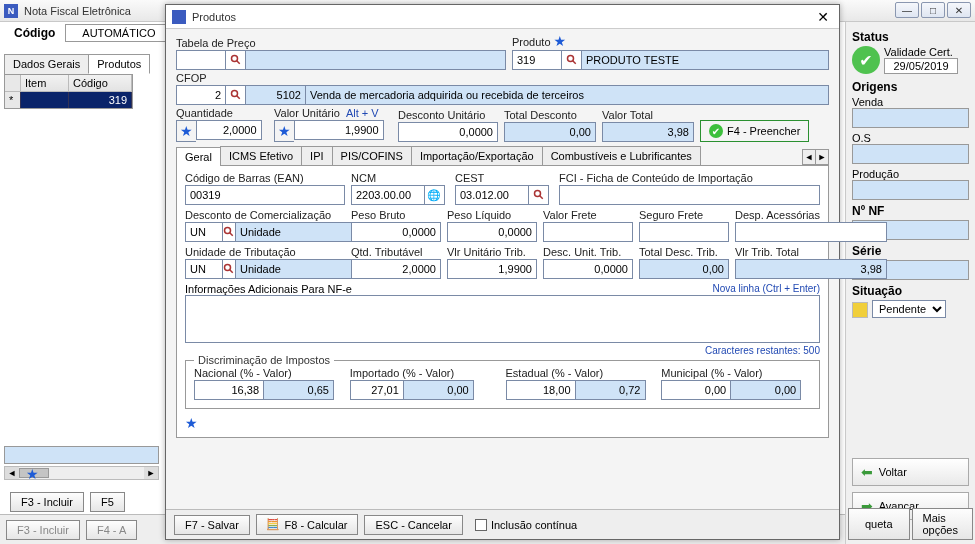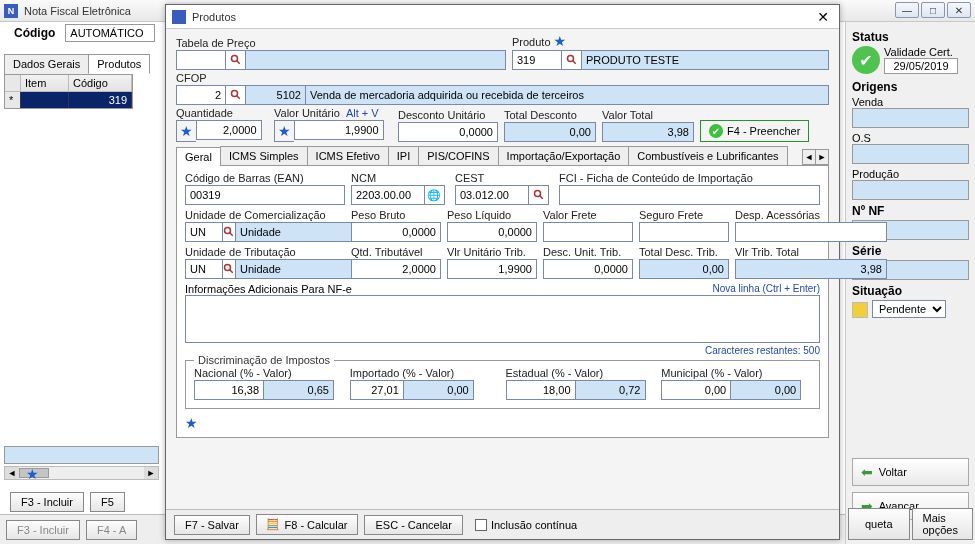--- a/index.html
+++ b/index.html
@@ -7,21 +7,21 @@
 
 
 .outer-title { position:absolute; top:0; left:0; right:0; height:22px; background:linear-gradient(#fafafa,#e8e8e8); border-bottom:1px solid #c8c8c8; display:flex; align-items:center; padding:0 4px; }
 .outer-title .logo { width:14px; height:14px; background:#3b5bbf; margin-right:6px; display:inline-flex; align-items:center; justify-content:center; color:#fff; font-size:9px; font-weight:bold;}
 .outer-title .txt { color:#333; }
 .win-btns { position:absolute; right:4px; top:2px; display:flex; gap:2px; }
 .win-btn { width:24px; height:16px; border:1px solid #8a97b0; background:linear-gradient(#f5f7fb,#dfe6f2); border-radius:2px; display:flex; align-items:center; justify-content:center; font-size:10px; color:#333;}
 
 .codigo-bar { position:absolute; top:24px; left:8px; display:flex; align-items:center; gap:4px; }
 .codigo-bar .lbl{ font-weight:bold; font-size:12px; padding:2px 6px;}
-.codigo-box { border:1px solid #999; padding:2px 4px; background:#fff; min-width:90px; }
+.codigo-box { border:1px solid #999; padding:2px 16px; background:#fff; min-width:90px; }
 
 
 .left-tabs { position:absolute; top:54px; left:4px; display:flex; }
 .left-tab { padding:3px 8px; border:1px solid #999; border-bottom:none; background:#eee; margin-right:-1px; }
 .left-tab.active{ background:#fff; font-weight:normal; border-bottom:1px solid #fff; position:relative; z-index:1;}
 
 .left-grid { position:absolute; top:74px; left:4px; width:129px; border:1px solid #999; background:#fff;}
 .lg-head { display:flex; background:linear-gradient(#f2f2f2,#e2e2e2); }
 .lg-head div{ padding:2px 4px; border-right:1px solid #bbb; border-bottom:1px solid #bbb; }
 .lg-row { display:flex; background:#0a246a; color:#fff; }
@@ -308,21 +308,20 @@
         <input class="inp ro right" value="3,98" style="">
       </div>
       <div class="btn-preencher">
         <span class="chk">✔</span>
         <span>F4 - Preencher</span>
       </div>
     </div>
 
     <div class="inner-tabbar">
       <div class="itab active">Geral</div>
-      <div class="itab">ICMS Simples</div>
       <div class="itab">ICMS Efetivo</div>
       <div class="itab">IPI</div>
       <div class="itab">PIS/COFINS</div>
       <div class="itab">Importação/Exportação</div>
       <div class="itab">Combustíveis e Lubrificantes</div>
       <div class="itab-nav">
         <div>◄</div>
         <div>►</div>
       </div>
     </div>
@@ -354,21 +353,21 @@
             </div>
         </div>
         <div class="field" style="flex:1">
           <label>FCI - Ficha de Conteúdo de Importação</label>
           <input class="inp" style="">
         </div>
       </div>
       
       <div class="grid-fields">
         <div class="field" style="width:160px">
-          <label>Unidade de Comercialização</label>
+          <label>Desconto de Comercialização</label>
           <div class="join">
               <input class="inp" style="width: 38px;" value="UN">
               <div class="mag">
                 <svg class="mag-svg" viewBox="0 0 16 16">
                   <circle cx="6" cy="6" r="4"></circle>
                   <line x1="9" y1="9" x2="13" y2="13"></line>
                 </svg>
               </div>
               <input class="inp ro" style="flex: 1 1 0%; border-left: none;" value="Unidade">
             </div>

